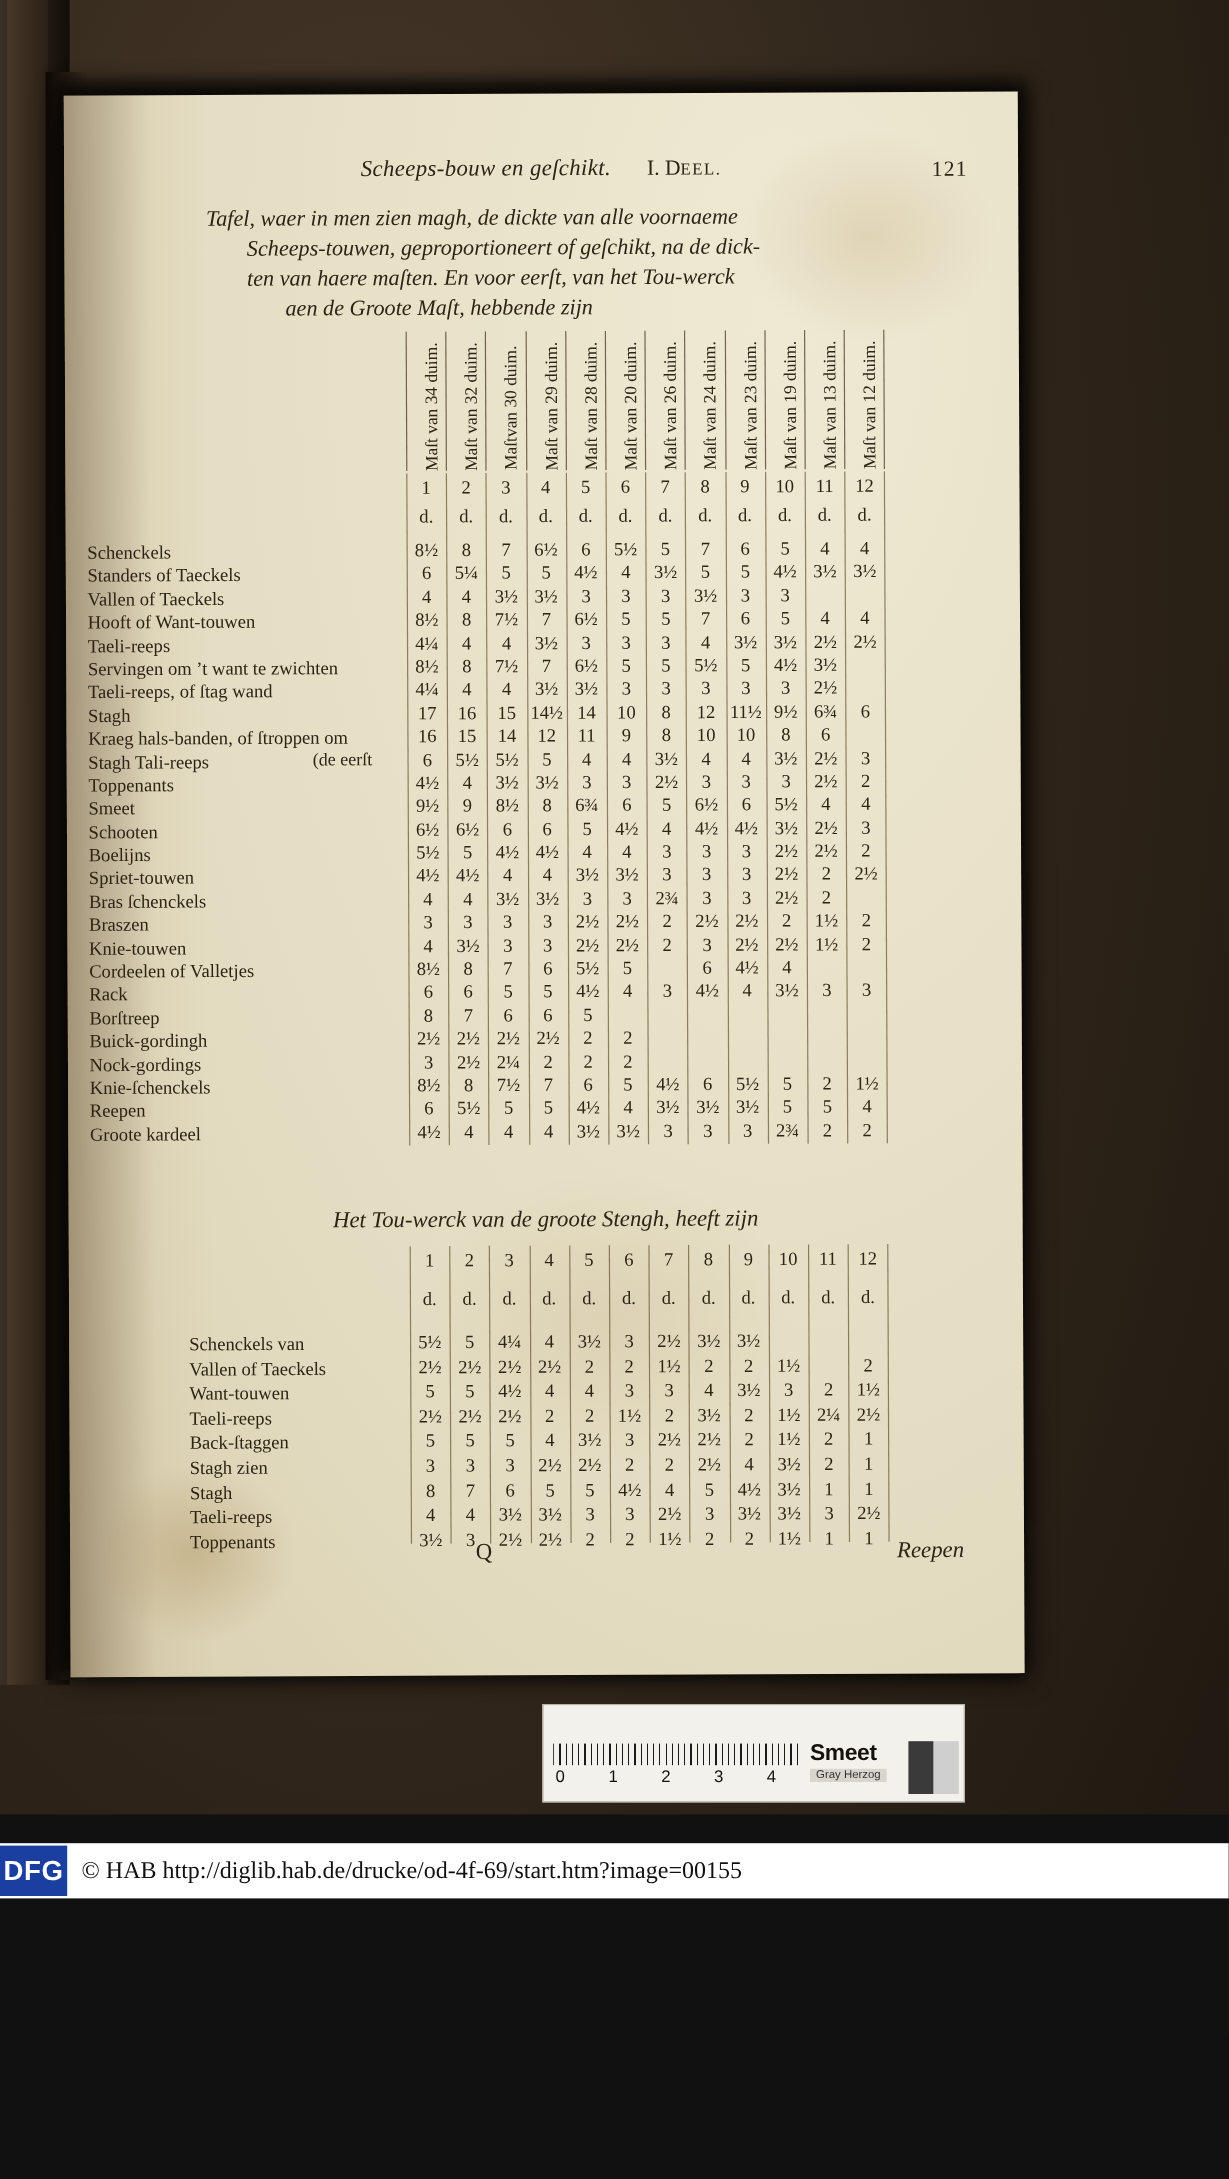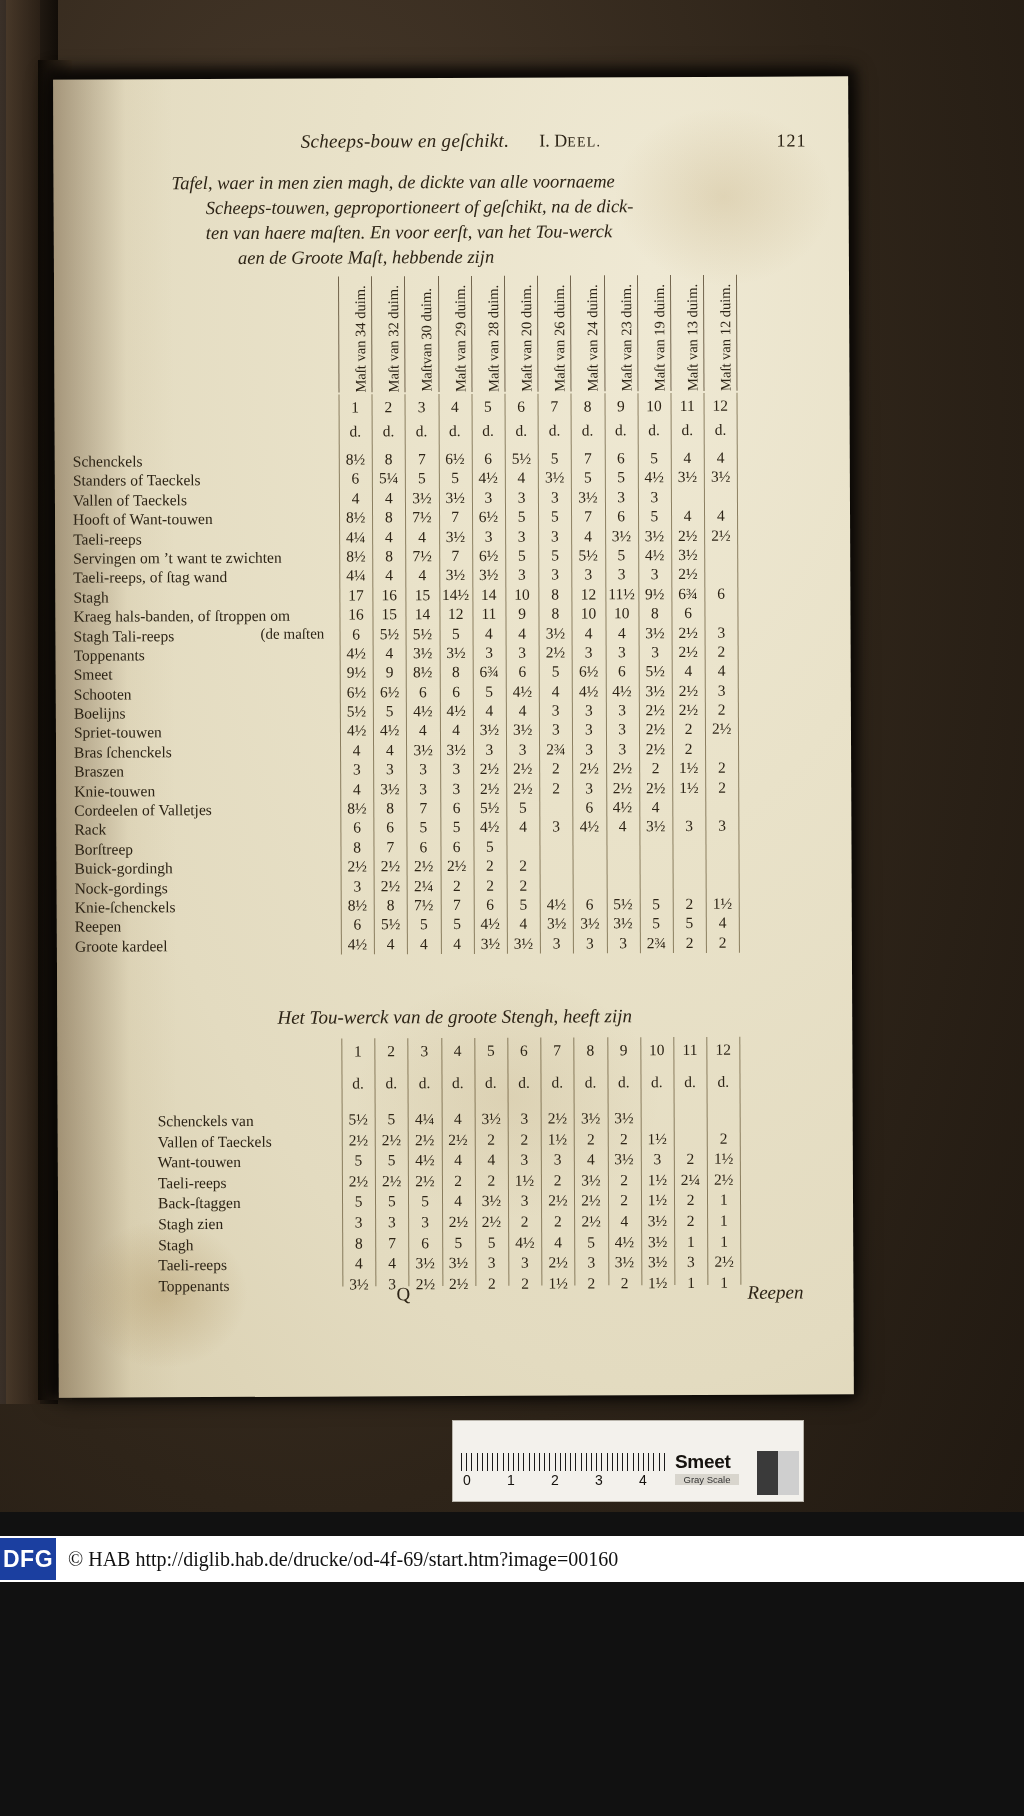--- a/index.html
+++ b/index.html
@@ -608,21 +608,21 @@
           <span class="dcell" style="left: 132.8px; width: 33.2px;">3½</span>
           <span class="dcell" style="left: 166px; width: 33.2px;">3½</span>
           <span class="dcell" style="left: 199.2px; width: 33.2px;">3</span>
           <span class="dcell" style="left: 232.4px; width: 33.2px;">3</span>
           <span class="dcell" style="left: 265.6px; width: 33.2px;">3</span>
           <span class="dcell" style="left: 298.8px; width: 33.2px;">2¾</span>
           <span class="dcell" style="left: 332px; width: 33.2px;">2</span>
           <span class="dcell" style="left: 365.2px; width: 33.2px;">2</span>
         </div>
       </div>
-    <div class="paren" id="t1paren" style="top: 350.6px;">(de maſten</div>
+    <div class="paren" id="t1paren" style="top: 350.6px;">(de eerſt</div>
   </div>
 
   <div class="midcap">Het Tou-werck van de groote Stengh, heeft zijn</div>
 
   <div class="t2">
     <div class="numrow" id="t2num" style="top:4px">
         <span class="cell" style="left: 0px; width: 33.2px; top: 0px;">1</span>
         <span class="cell" style="left: 33.2px; width: 33.2px; top: 0px;">2</span>
         <span class="cell" style="left: 66.4px; width: 33.2px; top: 0px;">3</span>
         <span class="cell" style="left: 99.6px; width: 33.2px; top: 0px;">4</span>
@@ -813,25 +813,25 @@
     <div class="nums" id="rulernums">
         <span style="left: 4px;">0</span>
         <span style="left: 48px;">1</span>
         <span style="left: 92px;">2</span>
         <span style="left: 136px;">3</span>
         <span style="left: 180px;">4</span>
       </div>
   </div>
   <div class="kodak">
     <div class="k">Smeet</div>
-    <div class="g">Gray Scale</div>
+    <div class="g">Gray Herzog</div>
   </div>
   <div class="patches">
     <i style="background:#3a3a3a"></i>
       <i style="background:#cfcfcf"></i>
   </div>
 </div>
 
 <div class="footer">
   <div class="fbar"></div>
   <div class="dfg">DFG</div>
-  <div class="furl">© HAB http://diglib.hab.de/drucke/od-4f-69/start.htm?image=00160</div>
+  <div class="furl">© HAB http://diglib.hab.de/drucke/od-4f-69/start.htm?image=00155</div>
 </div>
 
 </body></html>

